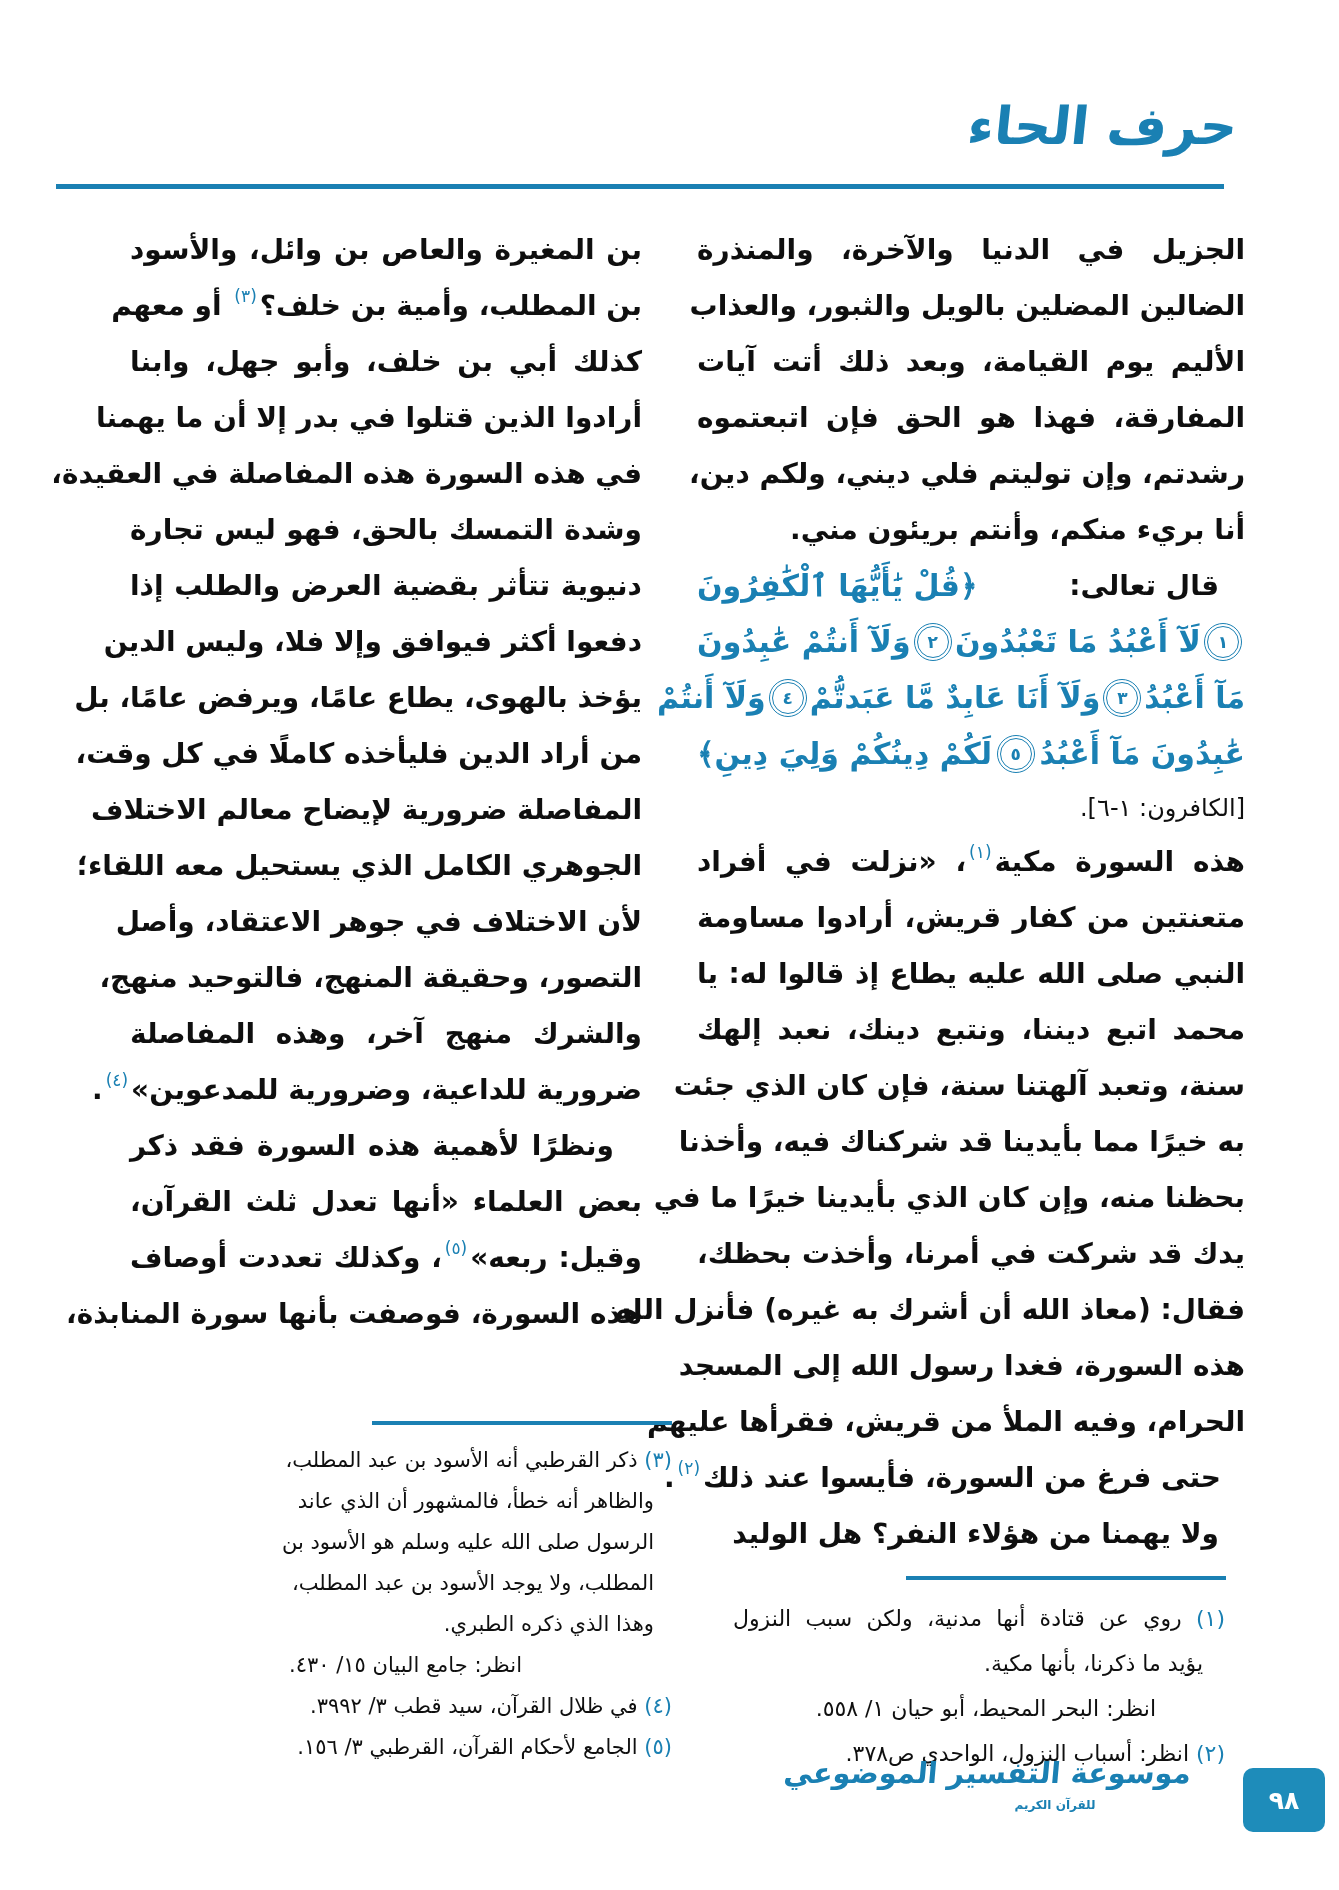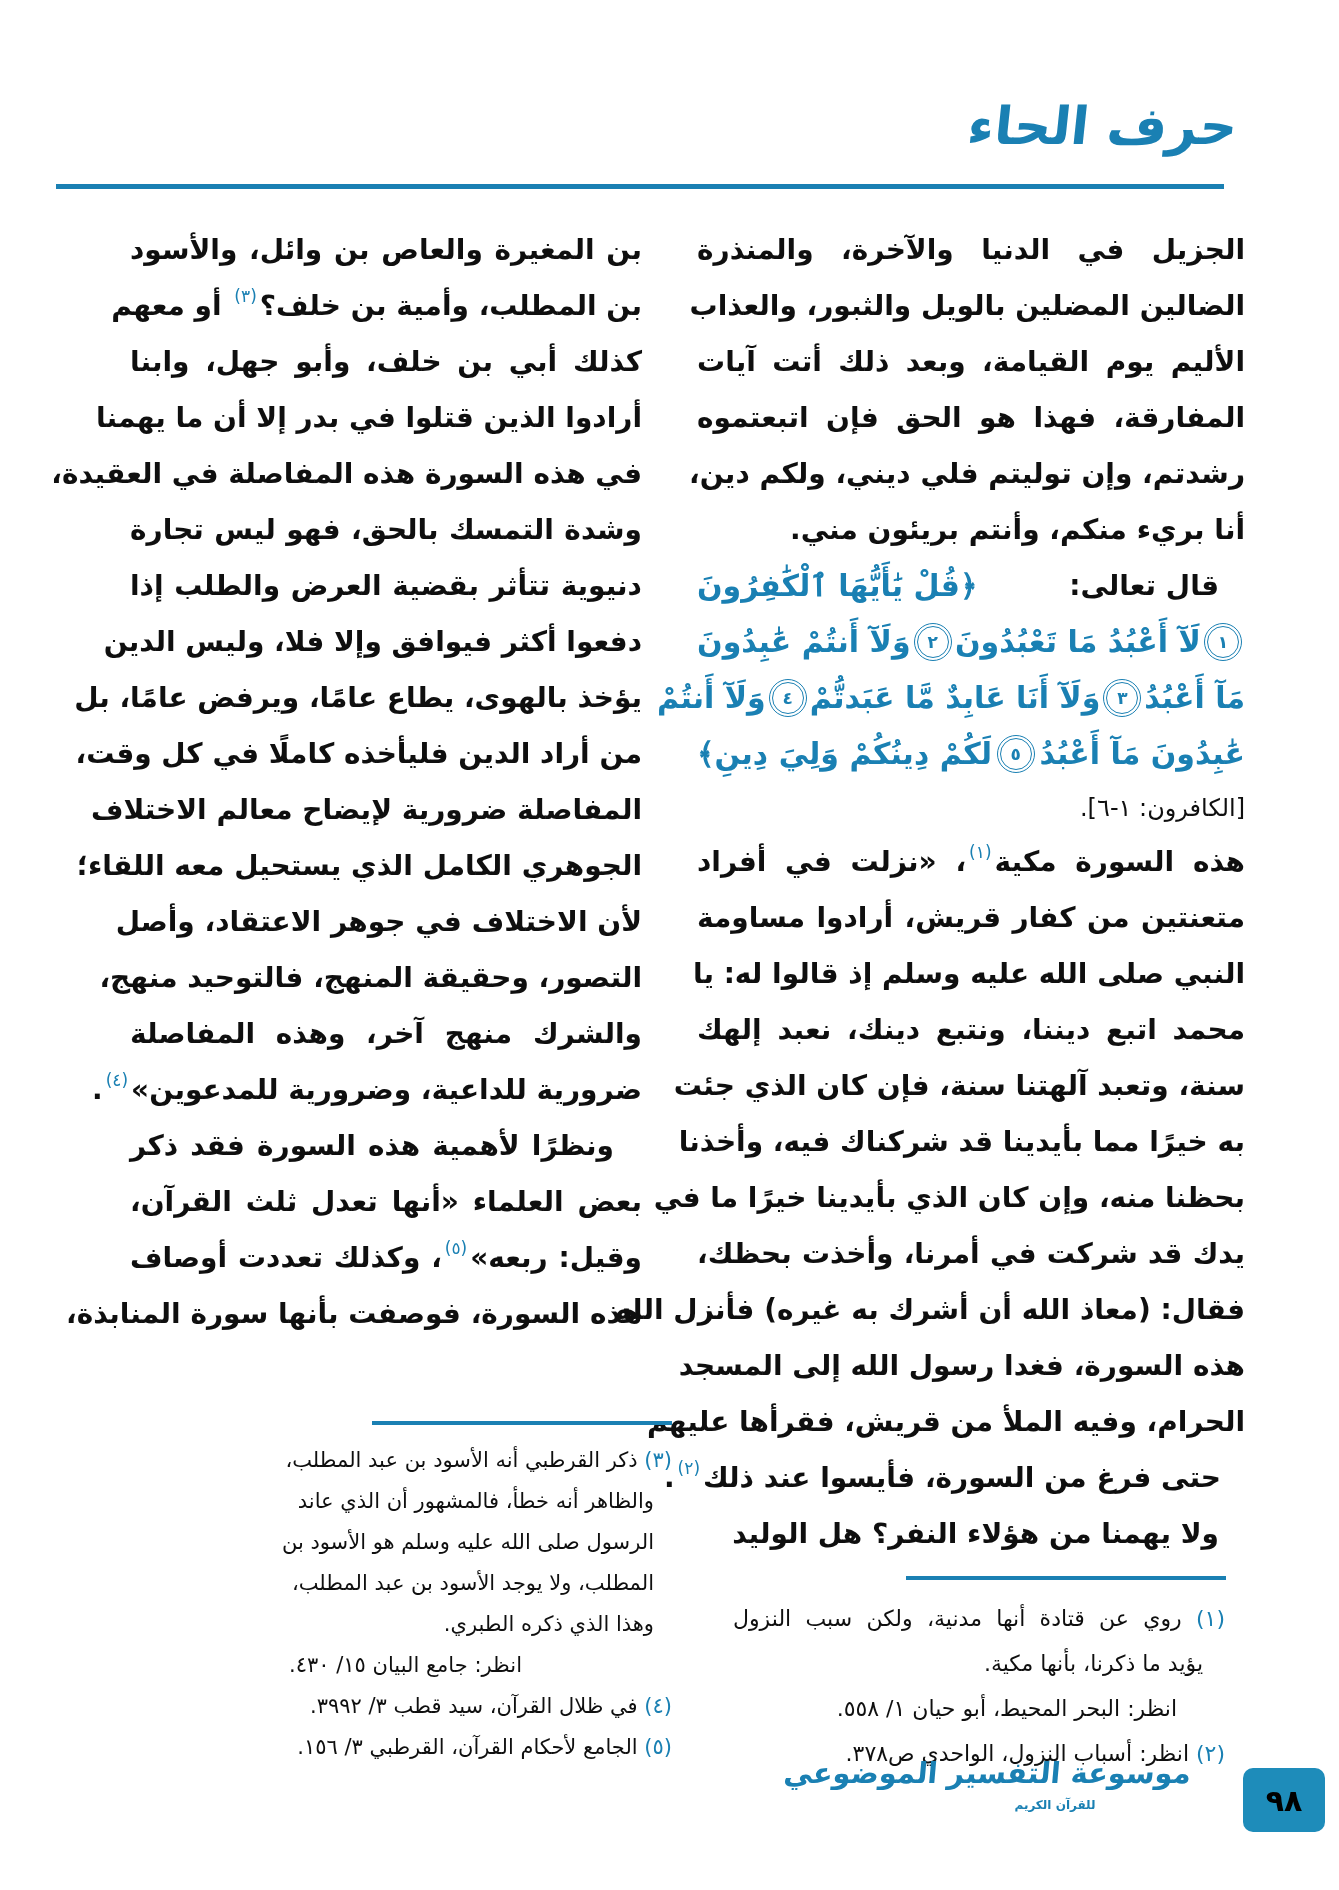--- a/index.html
+++ b/index.html
@@ -32,21 +32,21 @@
   .fline{line-height:45px;font-size:22px;font-weight:400;color:var(--ink);
          white-space:nowrap;text-align:right;}
   .fn-left .fline{line-height:41px;font-size:21px;}
   .fline.just{text-align:justify;text-align-last:justify;}
   .fnnum{color:var(--accent);}
   .logo{position:absolute;top:1756px;right:148px;width:272px;text-align:center;color:var(--accent);}
   .logo-main{font-size:29px;font-weight:700;transform:skewX(-5deg);white-space:nowrap;}
   .logo-sub{font-size:12px;font-weight:700;margin-top:8px;}
   .badge{position:absolute;top:1768px;right:14px;width:82px;height:64px;background:var(--badge);
          border-radius:10px;display:flex;align-items:center;justify-content:center;
-         color:#000000;font-size:30px;font-weight:700;}
+         color:#ffffff;font-size:25px;font-weight:700;}
 </style>
 </head>
 <body>
 
 <div class="page">
 
   <div class="chapter-title">حرف الحاء</div>
   <div class="header-rule"></div>
 
   <div class="col col-right" id="col-right">
@@ -74,21 +74,21 @@
         <span class="vtext">وَلَآ أَنتُمْ</span>
       </div>
       <div class="bline just verse">
         <span class="vtext">عَٰبِدُونَ مَآ أَعْبُدُ</span>
         <span class="vnum">٥</span>
         <span class="vtext">لَكُمْ دِينُكُمْ وَلِيَ دِينِ﴾</span>
       </div>
       <div class="bline rt ref"><span>[الكافرون: ١-٦].</span></div>
       <div class="bline just" style=""><span>هذه السورة مكية</span><span class="fnref">(١)</span><span>، «نزلت في أفراد</span></div>
       <div class="bline just"><span>متعنتين من كفار قريش، أرادوا مساومة</span></div>
-      <div class="bline just"><span>النبي صلى الله عليه وسلم إذ قالوا له: يا</span></div>
+      <div class="bline just"><span>النبي صلى الله عليه يطاع إذ قالوا له: يا</span></div>
       <div class="bline just"><span>محمد اتبع ديننا، ونتبع دينك، نعبد إلهك</span></div>
       <div class="bline just"><span>سنة، وتعبد آلهتنا سنة، فإن كان الذي جئت</span></div>
       <div class="bline just"><span>به خيرًا مما بأيدينا قد شركناك فيه، وأخذنا</span></div>
       <div class="bline just"><span>بحظنا منه، وإن كان الذي بأيدينا خيرًا ما في</span></div>
       <div class="bline just"><span>يدك قد شركت في أمرنا، وأخذت بحظك،</span></div>
       <div class="bline just"><span>فقال: (معاذ الله أن أشرك به غيره) فأنزل الله</span></div>
       <div class="bline just"><span>هذه السورة، فغدا رسول الله إلى المسجد</span></div>
       <div class="bline just"><span>الحرام، وفيه الملأ من قريش، فقرأها عليهم</span></div>
       <div class="bline rt" style="margin-right: 24px;"><span>حتى فرغ من السورة، فأيسوا عند ذلك</span><span class="fnref">(٢)</span><span>.</span></div>
       <div class="bline rt" style="margin-right: 26px;"><span>ولا يهمنا من هؤلاء النفر؟ هل الوليد</span></div>
@@ -125,21 +125,21 @@
       <div class="fline just" style="width: 290px; margin-right: 18px;"><span>الرسول صلى الله عليه وسلم هو الأسود بن</span></div>
       <div class="fline just" style="width: 290px; margin-right: 18px;"><span>المطلب، ولا يوجد الأسود بن عبد المطلب،</span></div>
       <div class="fline rt" style="margin-right: 18px;"><span>وهذا الذي ذكره الطبري.</span></div>
       <div class="fline rt" style="margin-right: 150px;"><span>انظر: جامع البيان ١٥/ ٤٣٠.</span></div>
       <div class="fline rt"><span class="fnnum">(٤) </span><span>في ظلال القرآن، سيد قطب ٣/ ٣٩٩٢.</span></div>
       <div class="fline rt"><span class="fnnum">(٥) </span><span>الجامع لأحكام القرآن، القرطبي ٣/ ١٥٦.</span></div>
     </div>
   <div class="fnblock fn-right" id="fn-right">
       <div class="fline just"><span class="fnnum">(١) </span><span>روي عن قتادة أنها مدنية، ولكن سبب النزول</span></div>
       <div class="fline rt" style="margin-right: 22px;"><span>يؤيد ما ذكرنا، بأنها مكية.</span></div>
-      <div class="fline rt" style="margin-right: 48px;"><span>انظر: البحر المحيط، أبو حيان ١/ ٥٥٨.</span></div>
+      <div class="fline rt" style="margin-right: 69px;"><span>انظر: البحر المحيط، أبو حيان ١/ ٥٥٨.</span></div>
       <div class="fline rt"><span class="fnnum">(٢) </span><span>انظر: أسباب النزول، الواحدي ص٣٧٨.</span></div>
     </div>
 
   <div class="logo">
     <div class="logo-main">موسوعة التفسير الموضوعي</div>
     <div class="logo-sub">للقرآن الكريم</div>
   </div>
 
   <div class="badge">
     <span>٩٨</span>

